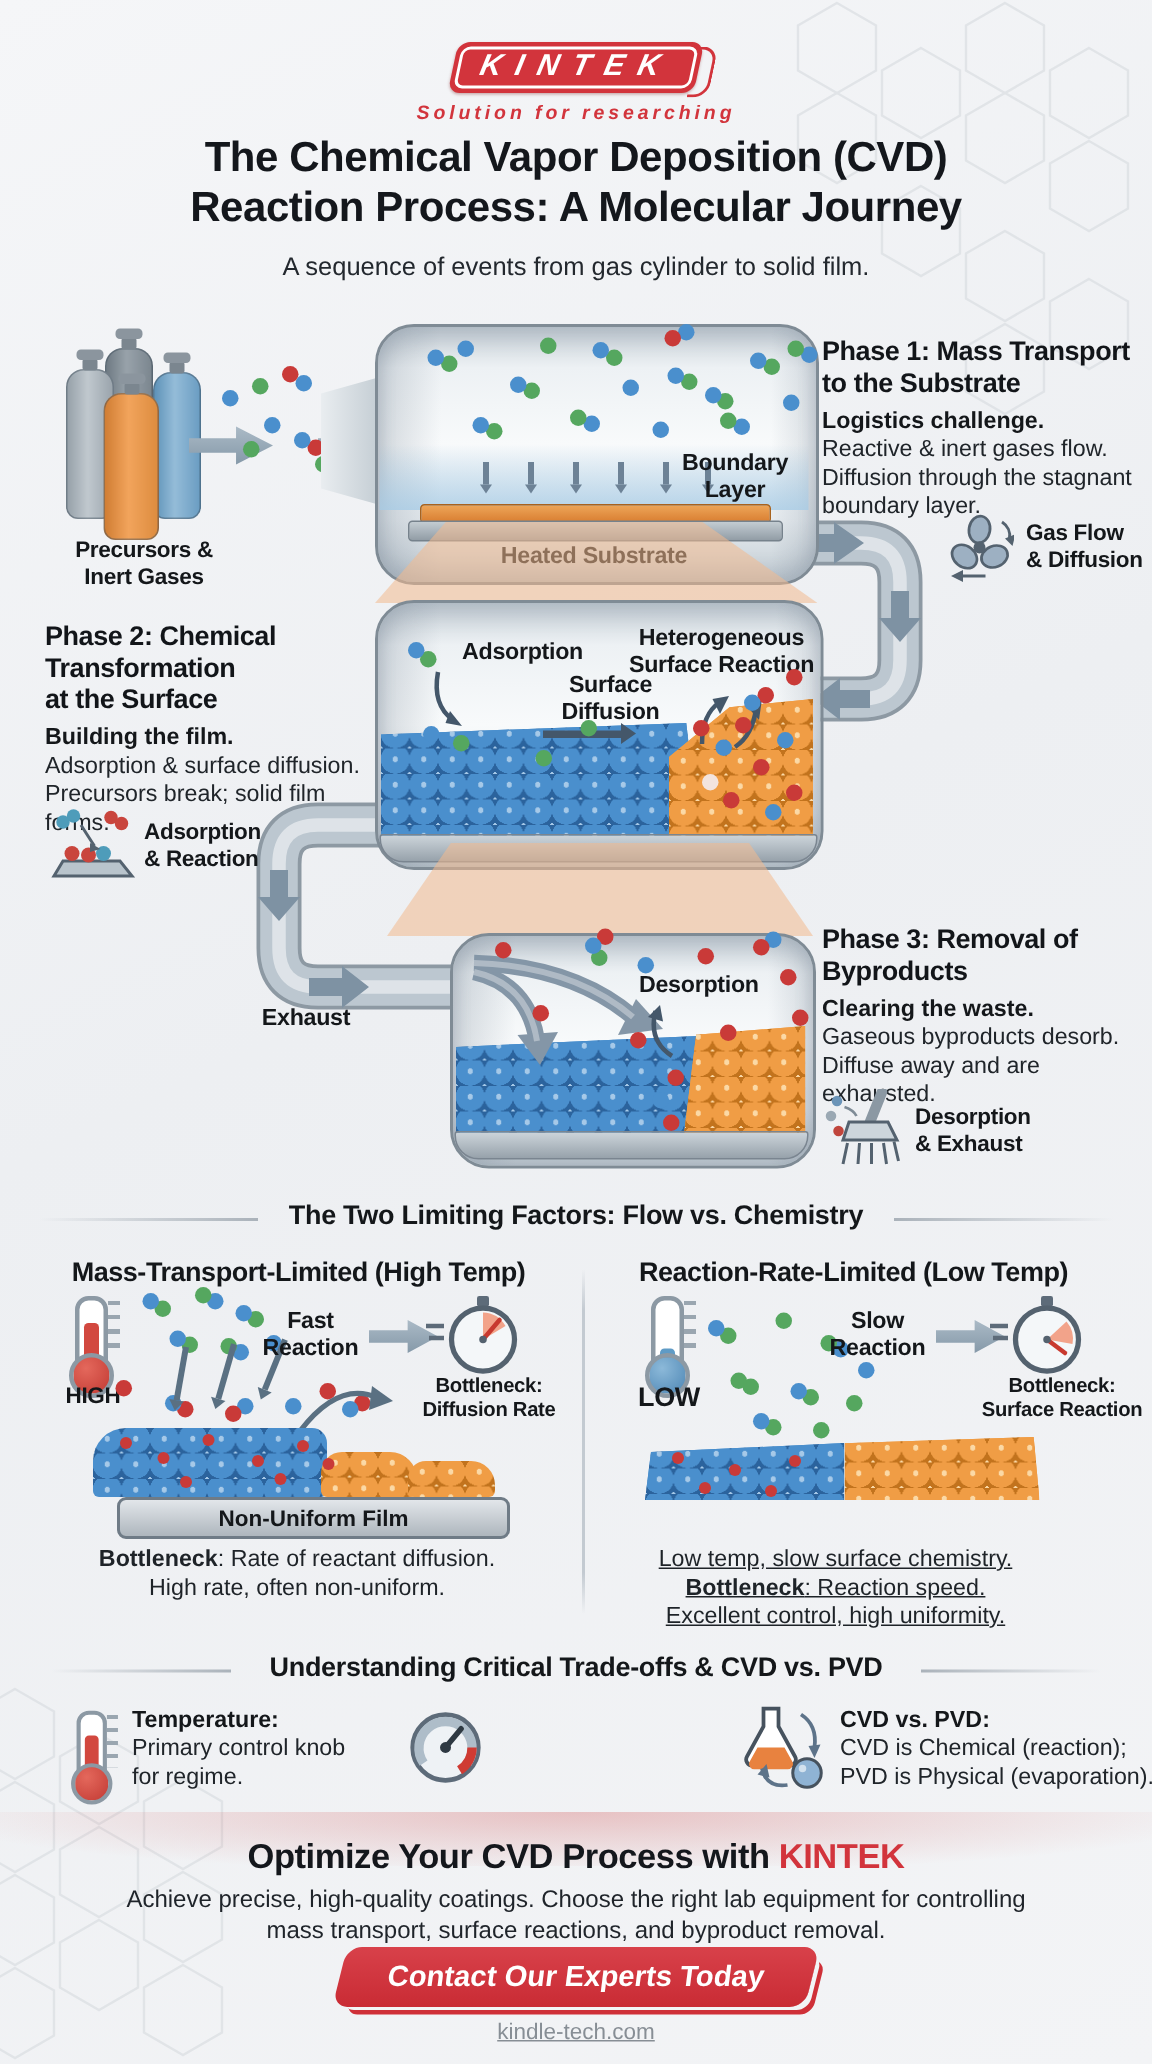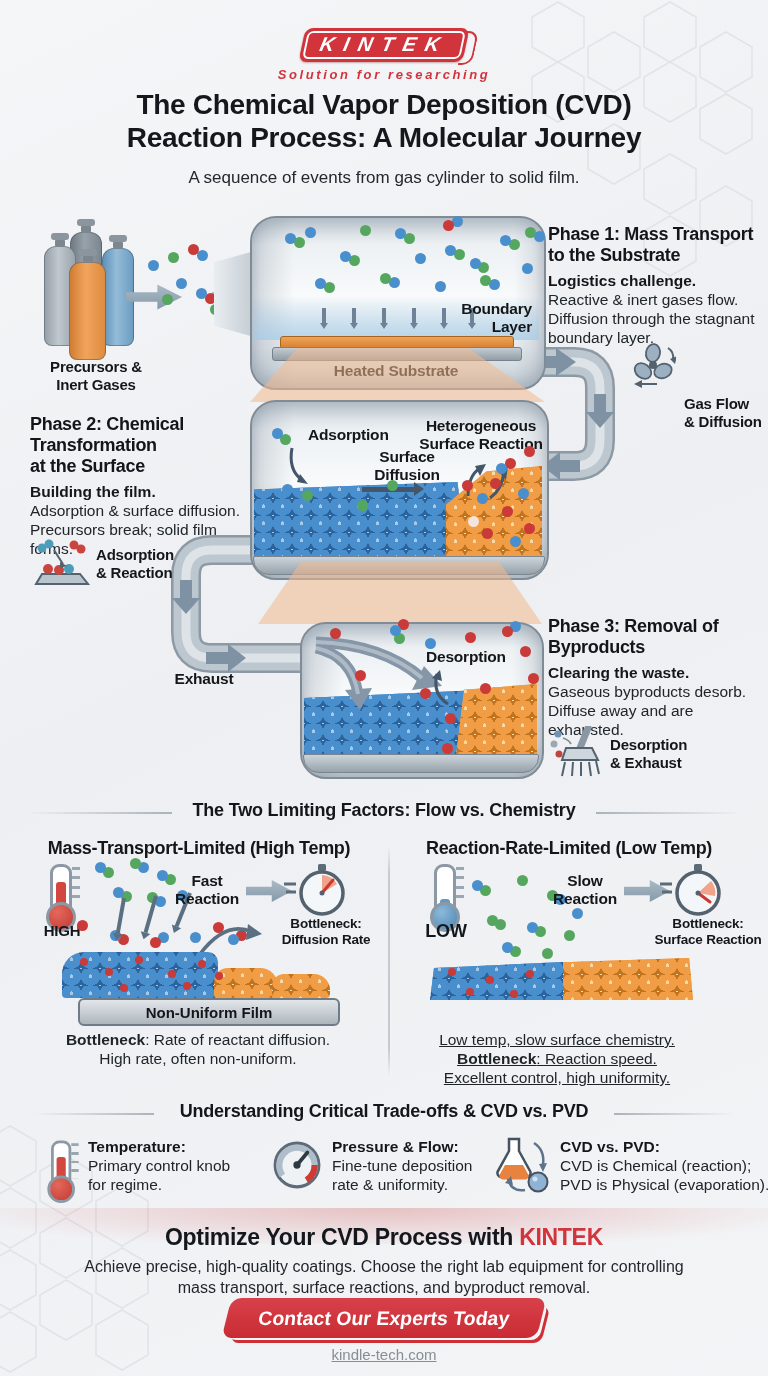--- a/index.html
+++ b/index.html
@@ -188,21 +188,21 @@
   </svg>
 
   <div class="chamber" style="left:250px;top:216px;width:292px;height:170px;"></div>
   <div class="abs" style="left:253px;top:296px;width:286px;height:44px;background:linear-gradient(180deg,rgba(185,215,238,0),rgba(165,203,230,.75));"></div>
   <div class="barw" style="left:322px;top:308px;height:15px;"></div>
   <div class="barw" style="left:352px;top:308px;height:15px;"></div>
   <div class="barw" style="left:382px;top:308px;height:15px;"></div>
   <div class="barw" style="left:412px;top:308px;height:15px;"></div>
   <div class="barw" style="left:442px;top:308px;height:15px;"></div>
   <div class="barw" style="left:470px;top:308px;height:15px;"></div>
-  <div class="dlabel rt pre" style="left:448px;top:300px;width:84px;">Boundary
+  <div class="dlabel rt pre" style="left:448px;top:300px;width:84px;text-align:center;">Boundary
 Layer</div>
   <div class="abs" style="left:280px;top:336px;width:232px;height:11px;background:linear-gradient(180deg,#eda558,#d97e31);border:1px solid #a8631f;border-radius:3px;"></div>
   <div class="abs" style="left:272px;top:347px;width:248px;height:12px;background:linear-gradient(180deg,#c3ccd2,#929da6);border:1px solid #76828c;border-radius:3px;"></div>
   <div class="dlabel ctr" style="left:300px;top:362px;width:192px;">Heated Substrate</div>
   <div class="dots" style="left:285px;top:233px;background:#4a8fcd;box-shadow:9px 4px 0 0 #55a75f,55px 18px 0 0 #4a8fcd,64px 22px 0 0 #55a75f,110px -5px 0 0 #4a8fcd,119px 0 0 0 #55a75f,160px 12px 0 0 #4a8fcd,169px 16px 0 0 #55a75f,215px 2px 0 0 #4a8fcd,224px 6px 0 0 #55a75f,158px -13px 0 0 #c93a38,167px -17px 0 0 #4a8fcd,30px 45px 0 0 #4a8fcd,39px 49px 0 0 #55a75f,95px 40px 0 0 #55a75f,104px 44px 0 0 #4a8fcd,150px 48px 0 0 #4a8fcd,195px 42px 0 0 #55a75f,204px 46px 0 0 #4a8fcd,237px 30px 0 0 #4a8fcd,130px 20px 0 0 #4a8fcd,20px -6px 0 0 #4a8fcd,75px -8px 0 0 #55a75f,185px 25px 0 0 #4a8fcd,193px 29px 0 0 #55a75f,240px -6px 0 0 #55a75f,249px -2px 0 0 #4a8fcd"></div>
 
   <div class="abs" style="left:548px;top:224px;width:220px;">
     <div class="ph-title pre">Phase 1: Mass Transport
 to the Substrate</div>
     <div class="ph-lead">Logistics challenge.</div>
@@ -215,21 +215,21 @@
       <ellipse cx="23" cy="11" rx="7" ry="9" transform="rotate(10 23 11)"></ellipse>
       <ellipse cx="13" cy="29" rx="7" ry="9" transform="rotate(128 13 29)"></ellipse>
       <ellipse cx="33" cy="29" rx="7" ry="9" transform="rotate(248 33 29)"></ellipse>
     </g>
     <circle cx="23" cy="23" r="4" fill="#54626f"></circle>
     <path d="M38 6 a11 11 0 0 1 5 11" fill="none" stroke="#54626f" stroke-width="2"></path>
     <polygon points="40,17 47,14 45,22" fill="#54626f"></polygon>
     <path d="M12 42 H27" stroke="#54626f" stroke-width="2"></path>
     <polygon points="12,38 12,46 4,42" fill="#54626f"></polygon>
   </svg>
-  <div class="dlabel pre" style="left:684px;top:347px;font-size:15px;margin-top:48px;">Gas Flow
+  <div class="dlabel pre" style="left:684px;top:347px;font-size:15px;">Gas Flow
 &amp; Diffusion</div>
 
   <div class="abs glow" style="left:250px;top:348px;width:295px;height:54px;clip-path:polygon(16% 0,74% 0,100% 100%,0 100%);"></div>
 
   <div class="abs" style="left:30px;top:414px;width:218px;">
     <div class="ph-title pre">Phase 2: Chemical
 Transformation
 at the Surface</div>
     <div class="ph-lead">Building the film.</div>
     <div class="ph-body pre">Adsorption &amp; surface diffusion.
@@ -408,25 +408,20 @@
 for regime.</div>
   </div>
 
   <svg class="abs" style="left:272px;top:1140px;width:50px;height:50px;" viewBox="0 0 48 48">
     <circle cx="24" cy="24" r="21" fill="#eef2f5" stroke="#5d6b79" stroke-width="3"></circle>
     <path d="M10 34 A17 17 0 1 1 38 34" fill="none" stroke="#aebdc9" stroke-width="6"></path>
     <path d="M41 24 A17 17 0 0 1 33 38.5" fill="none" stroke="#cf3b33" stroke-width="6"></path>
     <path d="M24 24 L34 12" stroke="#2e3942" stroke-width="3.5" stroke-linecap="round"></path>
     <circle cx="24" cy="24" r="3.5" fill="#2e3942"></circle>
   </svg>
-  <div class="abs" style="left:332px;top:1138px;width:160px;">
-    <div class="to-label">Pressure &amp; Flow:</div>
-    <div class="to-text pre">Fine-tune deposition
-rate &amp; uniformity.</div>
-  </div>
 
   <svg class="abs" style="left:494px;top:1136px;width:56px;height:58px;" viewBox="0 0 56 58">
     <path d="M15 3 h10 v12 l11 20 a4 4 0 0 1 -3.5 6 h-25 a4 4 0 0 1 -3.5 -6 l11 -20 z" fill="#fff" stroke="#46525e" stroke-width="2.5"></path>
     <path d="M11 29 L6 38 a3.5 3.5 0 0 0 3 5.5 h22 a3.5 3.5 0 0 0 3 -5.5 L29 29 z" fill="#e8823f"></path>
     <circle cx="44" cy="46" r="9.5" fill="#8fb3d4" stroke="#46525e" stroke-width="2"></circle>
     <circle cx="41" cy="43" r="2.5" fill="rgba(255,255,255,.6)"></circle>
     <path d="M40 7 q11 7 9 22" fill="none" stroke="#5d7389" stroke-width="2.5"></path>
     <polygon points="45,28 53,27 49,36" fill="#5d7389"></polygon>
     <path d="M31 54 q-14 2 -17 -11" fill="none" stroke="#5d7389" stroke-width="2.5"></path>
     <polygon points="11,47 17,40 19,49" fill="#5d7389"></polygon>

